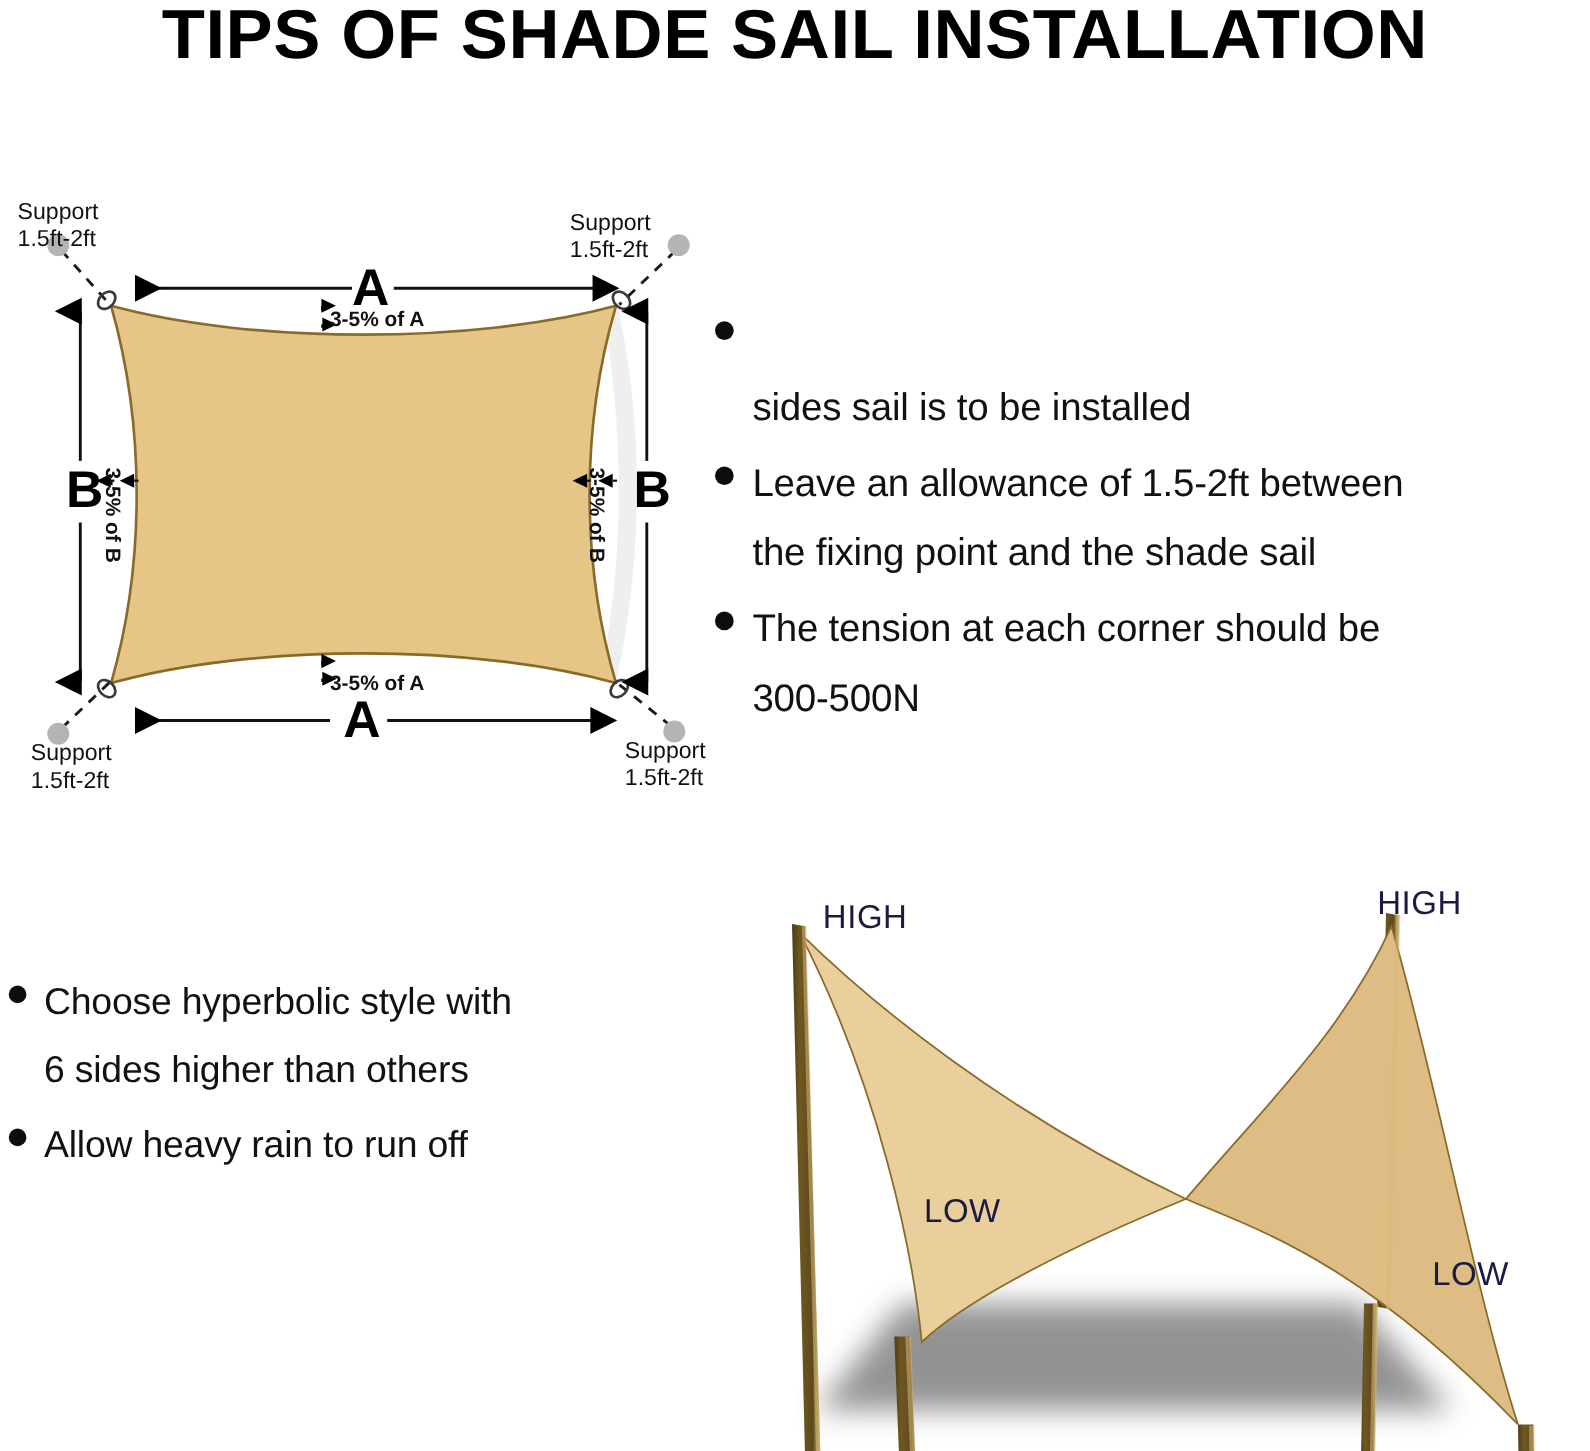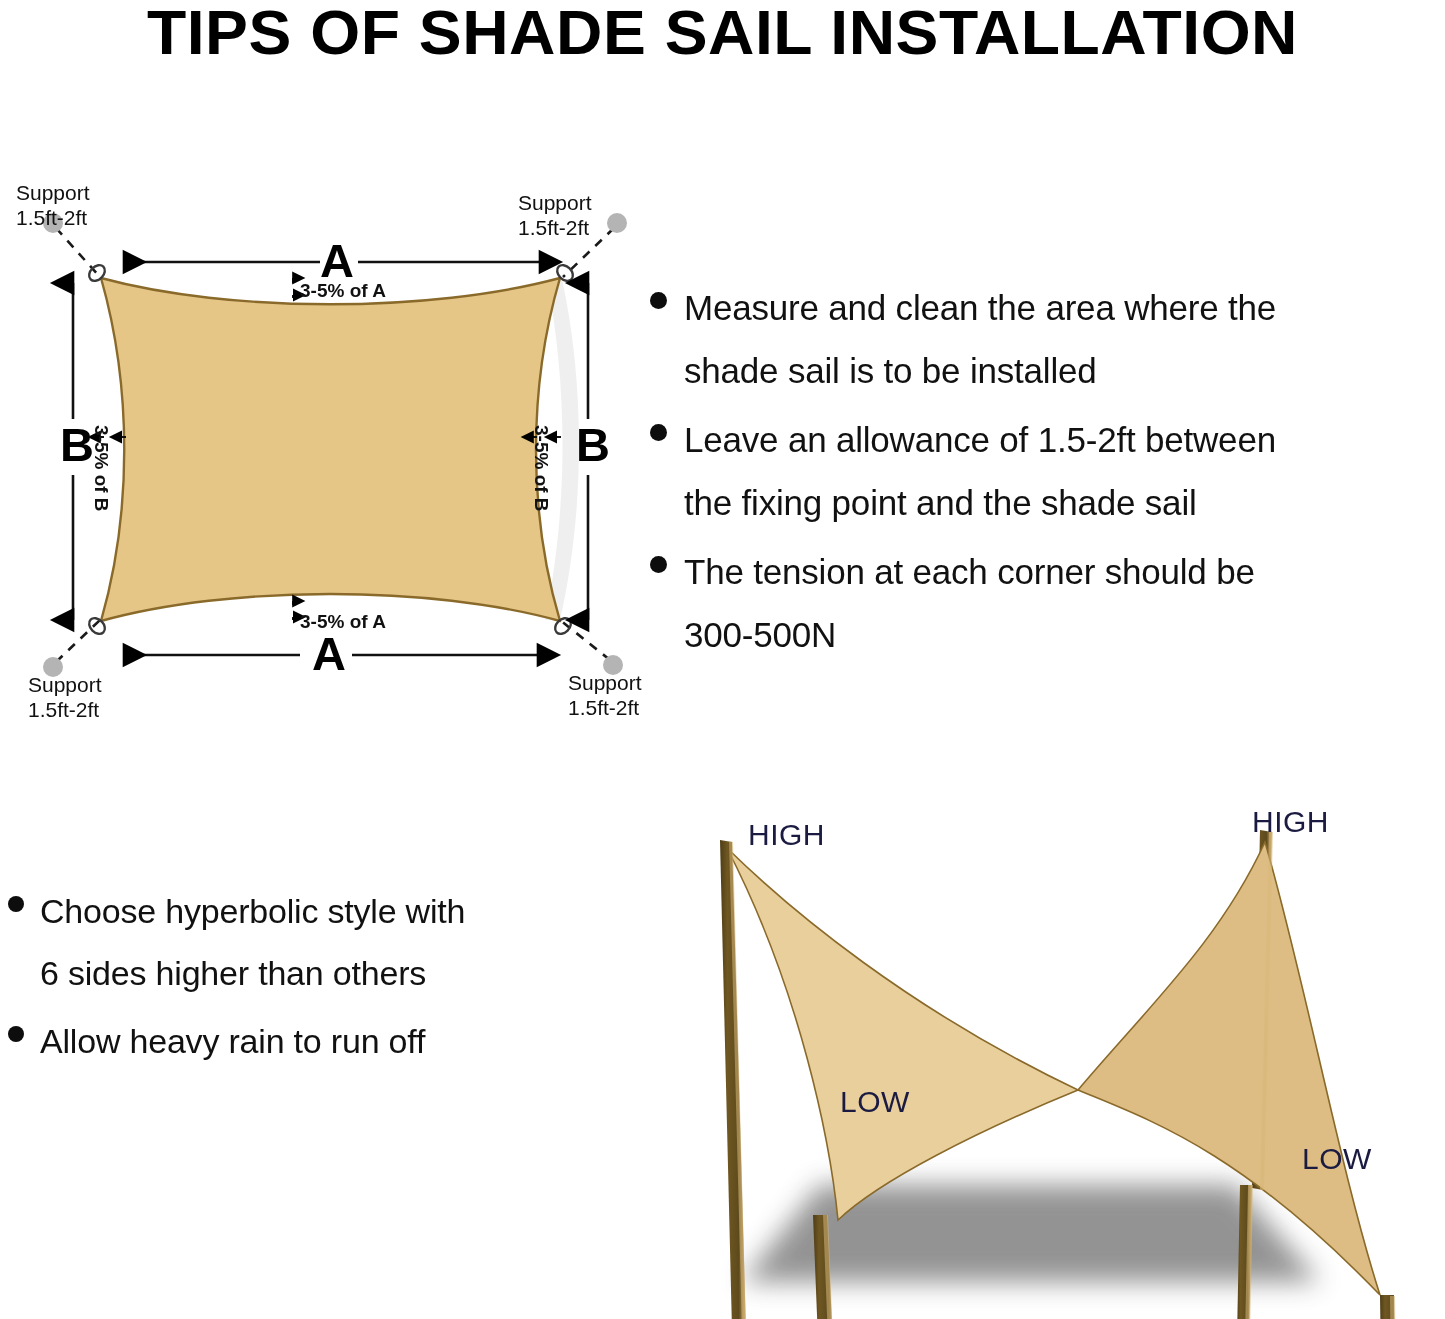--- a/index.html
+++ b/index.html
@@ -184,22 +184,22 @@
 
 <div class="pct-label" style="left:300px;top:280px;">3-5% of A</div>
 <div class="pct-label" style="left:300px;top:611px;">3-5% of A</div>
 <div class="pct-label pct-rot" style="left:112px;top:425px;transform:rotate(90deg);">3-5% of B</div>
 <div class="pct-label pct-rot" style="left:552px;top:425px;transform:rotate(90deg);">3-5% of B</div>
 
 <div class="bullet-list" id="tips-right">
   <div class="bullet-row">
     <span class="bullet-dot"></span>
     <span class="bullet-text">
-      <span>Measure and clean the area where the</span><br>
-      <span>shade sail is to be installed</span>
+      <br>
+      <span>sides sail is to be installed</span>
     </span>
   </div>
   <div class="bullet-row">
     <span class="bullet-dot"></span>
     <span class="bullet-text">
       <span>Leave an allowance of 1.5-2ft between</span><br>
       <span>the fixing point and the shade sail</span>
     </span>
   </div>
   <div class="bullet-row">

